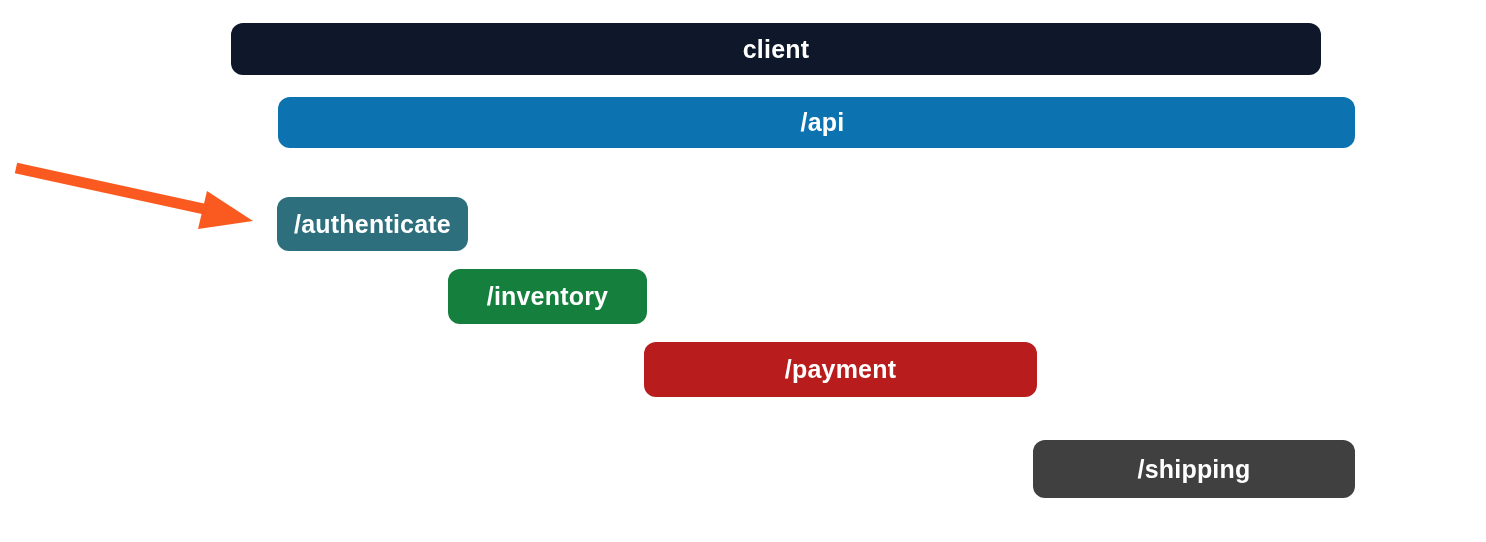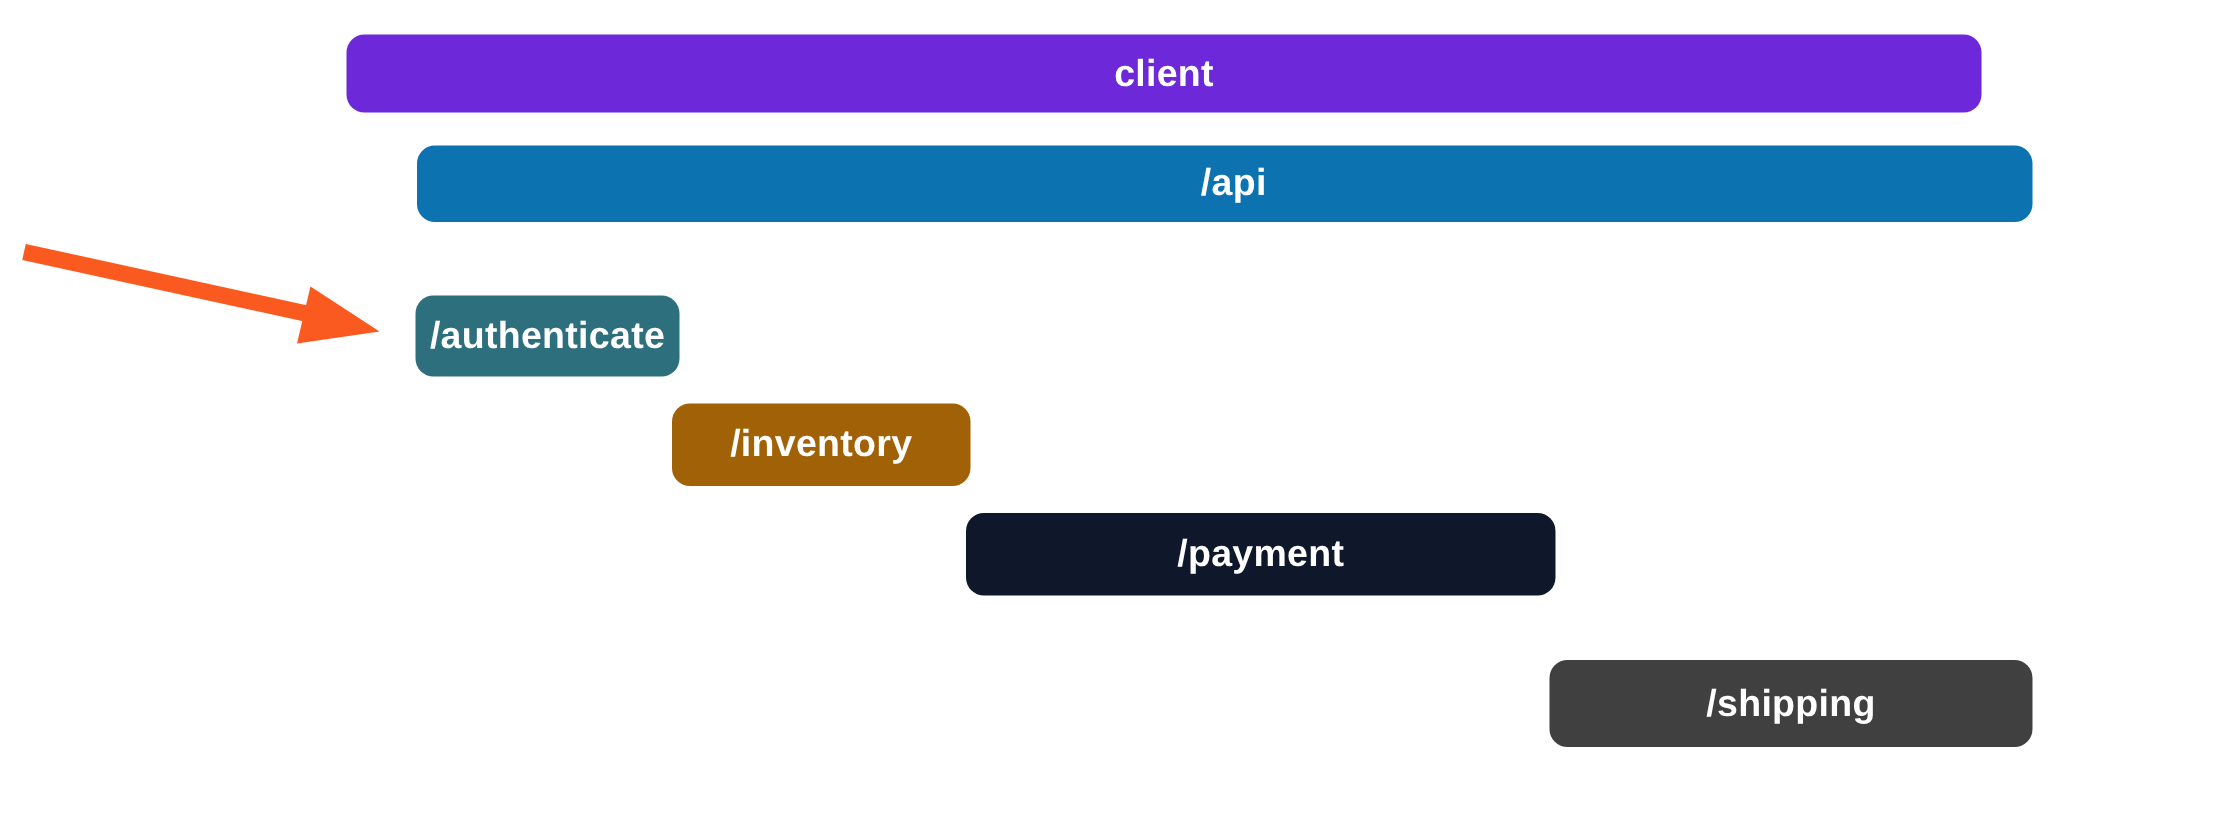--- a/index.html
+++ b/index.html
@@ -43,33 +43,33 @@
 <body>
 
 <div class="stage">
 
   <svg class="arrow-layer" viewBox="0 0 1486 542" xmlns="http://www.w3.org/2000/svg">
     <line x1="16" y1="168" x2="204" y2="209" stroke-width="11" stroke="#FA5A1F"></line>
     <polygon points="253,221 198,229 207,191" fill="#FA5A1F"></polygon>
   </svg>
 
   <div id="bars">
-      <div class="span-bar" style="left: 231px; top: 23px; width: 1090px; height: 52px; background: #6d28d9;">
+      <div class="span-bar" style="left: 231px; top: 23px; width: 1090px; height: 52px; background: #0f172a;">
         <span class="span-label" style="color: rgb(255, 255, 255);">client</span>
       </div>
       <div class="span-bar" style="left: 278px; top: 97px; width: 1077px; height: 51px; background: rgb(13, 114, 176); padding-left: 12px;">
         <span class="span-label" style="color: rgb(255, 255, 255);">/api</span>
       </div>
-      <div class="span-bar" style="left: 277px; top: 197px; width: 176px; height: 54px; background: rgb(46, 111, 126);">
+      <div class="span-bar" style="left: 277px; top: 197px; width: 191px; height: 54px; background: rgb(46, 111, 126);">
         <span class="span-label" style="color: rgb(255, 255, 255);">/authenticate</span>
       </div>
-      <div class="span-bar" style="left: 448px; top: 269px; width: 199px; height: 55px; background: #a16207; text-align: right;">
+      <div class="span-bar" style="left: 448px; top: 269px; width: 199px; height: 55px; background: #15803d; text-align: right;">
         <span class="span-label" style="color: rgb(255, 255, 255);">/inventory</span>
       </div>
-      <div class="span-bar" style="left: 644px; top: 342px; width: 393px; height: 55px; background: #0f172a;">
+      <div class="span-bar" style="left: 644px; top: 342px; width: 393px; height: 55px; background: #b91c1c;">
         <span class="span-label" style="color: rgb(255, 255, 255);">/payment</span>
       </div>
       <div class="span-bar" style="left: 1033px; top: 440px; width: 322px; height: 58px; background: #404040;">
         <span class="span-label" style="color: rgb(255, 255, 255);">/shipping</span>
       </div>
     </div>
 
 </div>
 
 </body></html>

